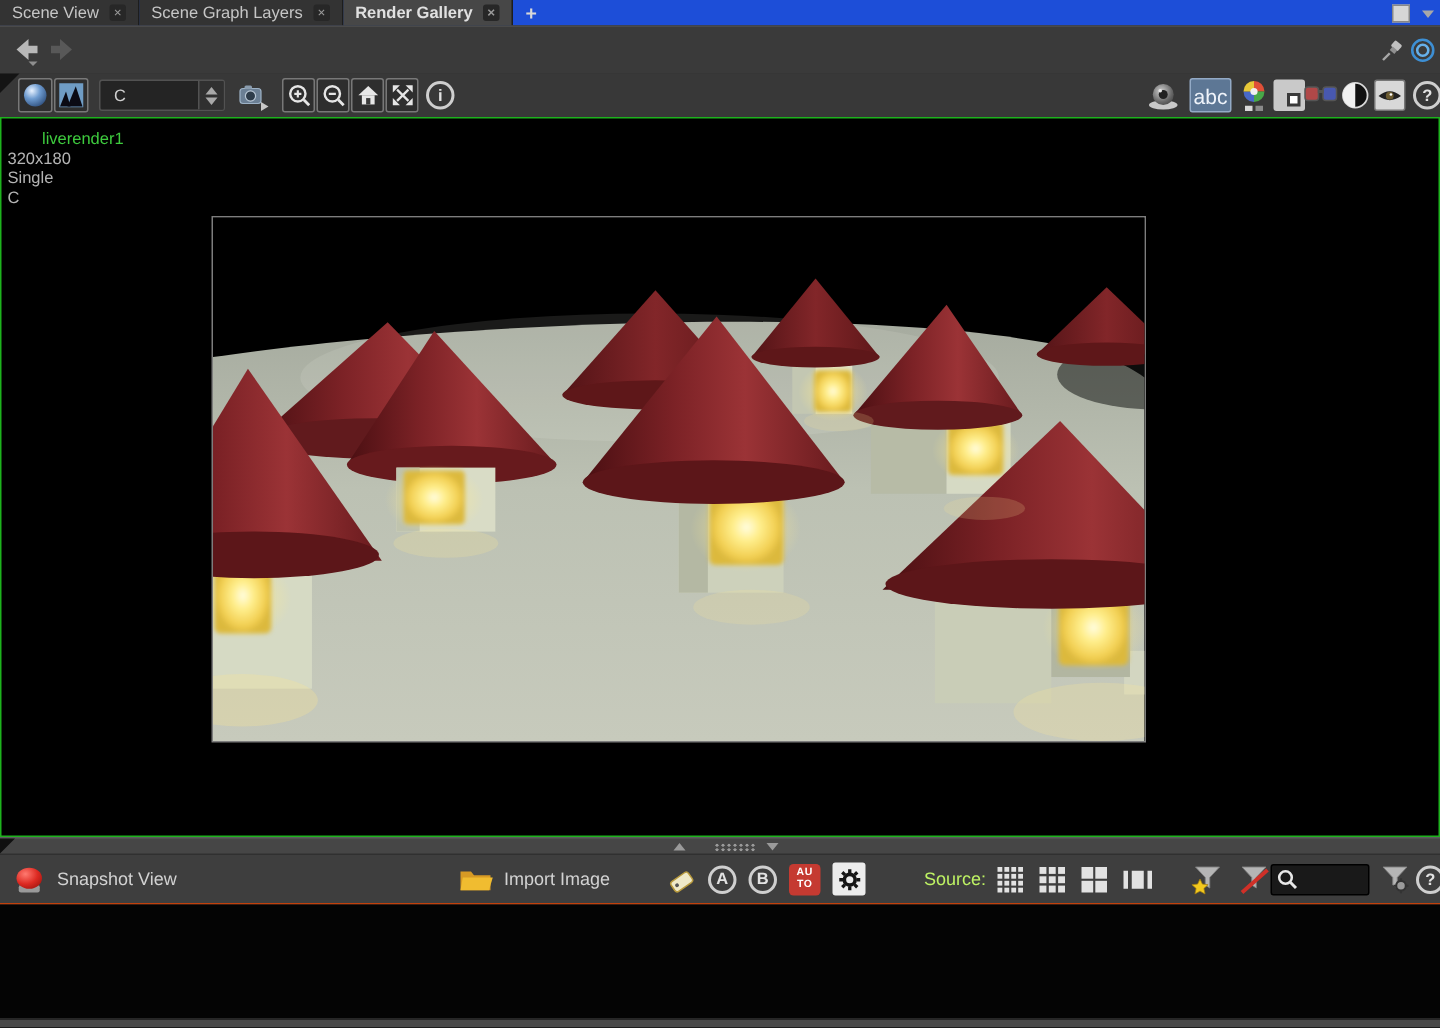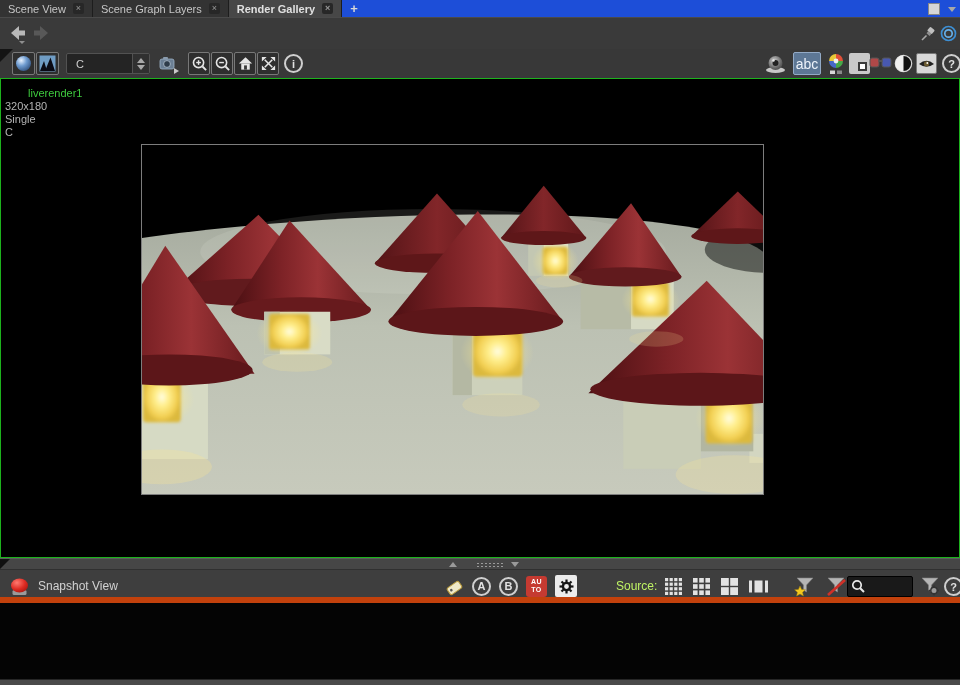--- a/index.html
+++ b/index.html
@@ -38,21 +38,21 @@
   .ov-name{color:#3ecb3e;padding-left:23px;}
   .ov-dim{color:#b4b4b4;}
   .renderimg{position:absolute;left:140px;top:65px;width:621px;height:349px;border:1px solid #7d7d7d;}
   
   .splitter{position:absolute;left:0;top:558px;width:960px;height:12px;background:#464646;border-top:1px solid #5c5c5c;border-bottom:1px solid #303030;box-sizing:border-box;}
   .grip-dots{position:absolute;left:476px;top:3px;width:28px;height:6px;background-image:radial-gradient(#9a9a9a 1px,transparent 1.2px);background-size:4px 3px;}
   .grip-up{position:absolute;left:449px;top:3px;width:0;height:0;border-left:4px solid transparent;border-right:4px solid transparent;border-bottom:5px solid #9a9a9a;}
   .grip-dn{position:absolute;left:511px;top:3px;width:0;height:0;border-left:4px solid transparent;border-right:4px solid transparent;border-top:5px solid #9a9a9a;}
   .split-corner{position:absolute;left:0;top:0;width:0;height:0;border-top:10px solid #101010;border-right:10px solid transparent;}
   
-  .btoolbar{position:absolute;left:0;top:570px;width:960px;height:33px;background:#3e3e3e;border-bottom:6px solid #c2410c;box-sizing:border-box;font-size:12px;color:#d2d2d2;}
+  .btoolbar{position:absolute;left:0;top:570px;width:960px;height:33px;background:#3e3e3e;border-bottom:1px solid #c2410c;box-sizing:border-box;font-size:12px;color:#d2d2d2;}
   .cluster{position:absolute;top:0;height:32px;display:flex;align-items:center;gap:7px;}
   .autobadge{width:21px;height:21px;background:#c53a31;border-radius:3px;color:#fff;font-size:7px;font-weight:bold;display:flex;flex-direction:column;align-items:center;justify-content:center;line-height:1.15;letter-spacing:.4px;}
   .gearbox{width:22px;height:22px;background:#ececec;border-radius:2px;display:flex;align-items:center;justify-content:center;}
   .searchbox{position:absolute;left:847px;top:6px;width:66px;height:21px;background:#191919;border:1px solid #000;border-radius:2px;display:flex;align-items:center;padding-left:3px;box-sizing:border-box;}
   .searchbox input{background:transparent;border:none;outline:none;color:#ddd;width:40px;font-size:11px;font-family:"Liberation Sans",sans-serif;}
   
   .gallery{position:absolute;left:0;top:603px;width:960px;height:82px;background:#040404;}
   .gscroll{position:absolute;left:0;bottom:0;width:960px;height:6px;background:#4a4a4a;border-top:1px solid #262626;box-sizing:border-box;}
 </style>
 </head>
@@ -377,20 +377,27 @@
   <div class="btoolbar">
     <div class="cluster" style="left:8px">
       <svg width="23" height="21" viewBox="0 0 23 21">
         <rect x="4.5" y="14" width="14" height="5" rx="1.5" fill="#9a9a9a"></rect>
         <ellipse cx="11.5" cy="9.5" rx="8.5" ry="7" fill="url(#redBtn)"></ellipse>
       </svg>
       <span>Snapshot View</span>
     </div>
 
 
+    <div class="cluster" style="left:306px">
+      <svg width="23" height="17" viewBox="0 0 23 17">
+        <path d="M1,3 L8,3 L10,5.5 L21,5.5 L21,15.5 L1,15.5 Z" fill="#d79a24"></path>
+        <path d="M2.5,7 L22.5,7 L20,15.5 L1,15.5 Z" fill="#f0bc30"></path>
+      </svg>
+      <span>Import Image</span>
+    </div>
 
     <div class="cluster" style="left:446px;gap:8px">
       <svg width="18" height="19" viewBox="0 0 18 19">
         <g transform="rotate(-35 9 10)">
           <rect x="1" y="6.5" width="14" height="8" rx="2" fill="#efe9c8" stroke="#b89a3e" stroke-width="1"></rect>
           <circle cx="4.2" cy="10.5" r="1.3" fill="#555"></circle>
         </g>
       </svg>
       <div class="ringbtn" style="position:static">
         <span>A</span>

